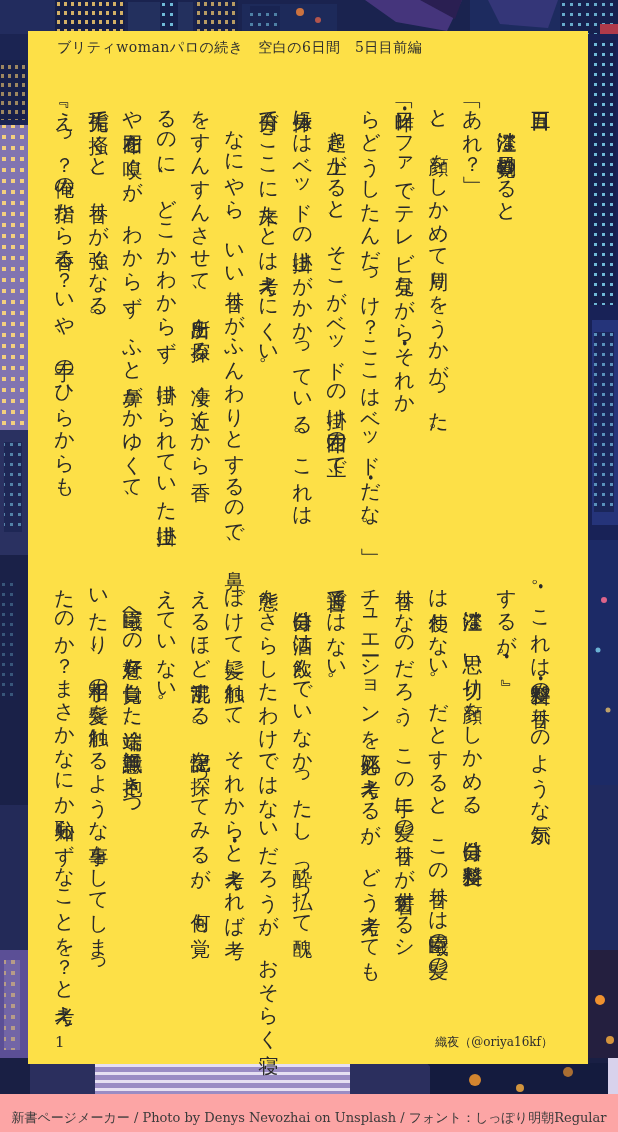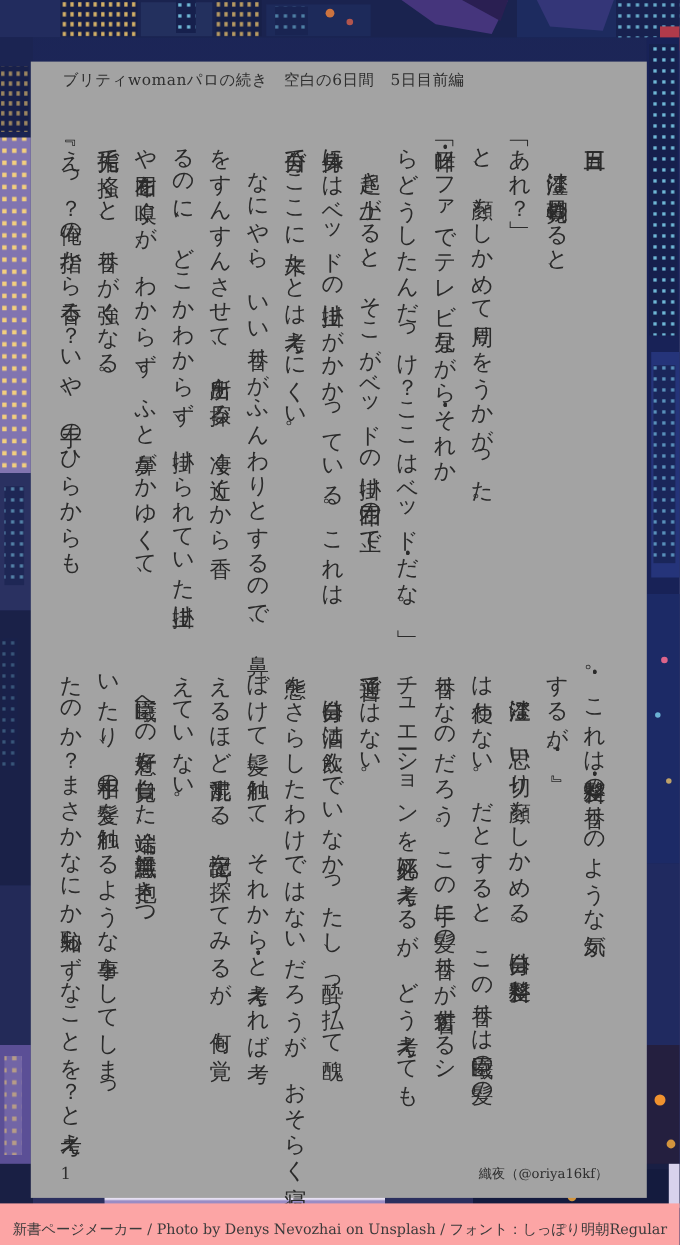--- a/index.html
+++ b/index.html
@@ -7,22 +7,21 @@
     position:relative;
     width:618px;height:1132px;
     overflow:hidden;
     background:#1e2558;
     font-family:"DejaVu Serif","Liberation Serif",serif;
   }
   .bg{position:absolute;left:0;top:0;width:618px;height:1132px;display:block;}
   
   .page{
     position:absolute;left:28px;top:31px;width:560px;height:1033px;
-    background:#a3a3a3;
-    margin-top:25px;
+    background:#fde047;
   }
   .page-header{
     position:absolute;top:8px;left:29px;
     font-size:14px;letter-spacing:.5px;color:#2e2e2e;white-space:nowrap;
   }
   .tb{
     position:absolute;right:30px;height:452px;
     writing-mode:vertical-rl;text-orientation:mixed;
     font-size:20px;color:#2a2a2a;letter-spacing:.5px;
   }

